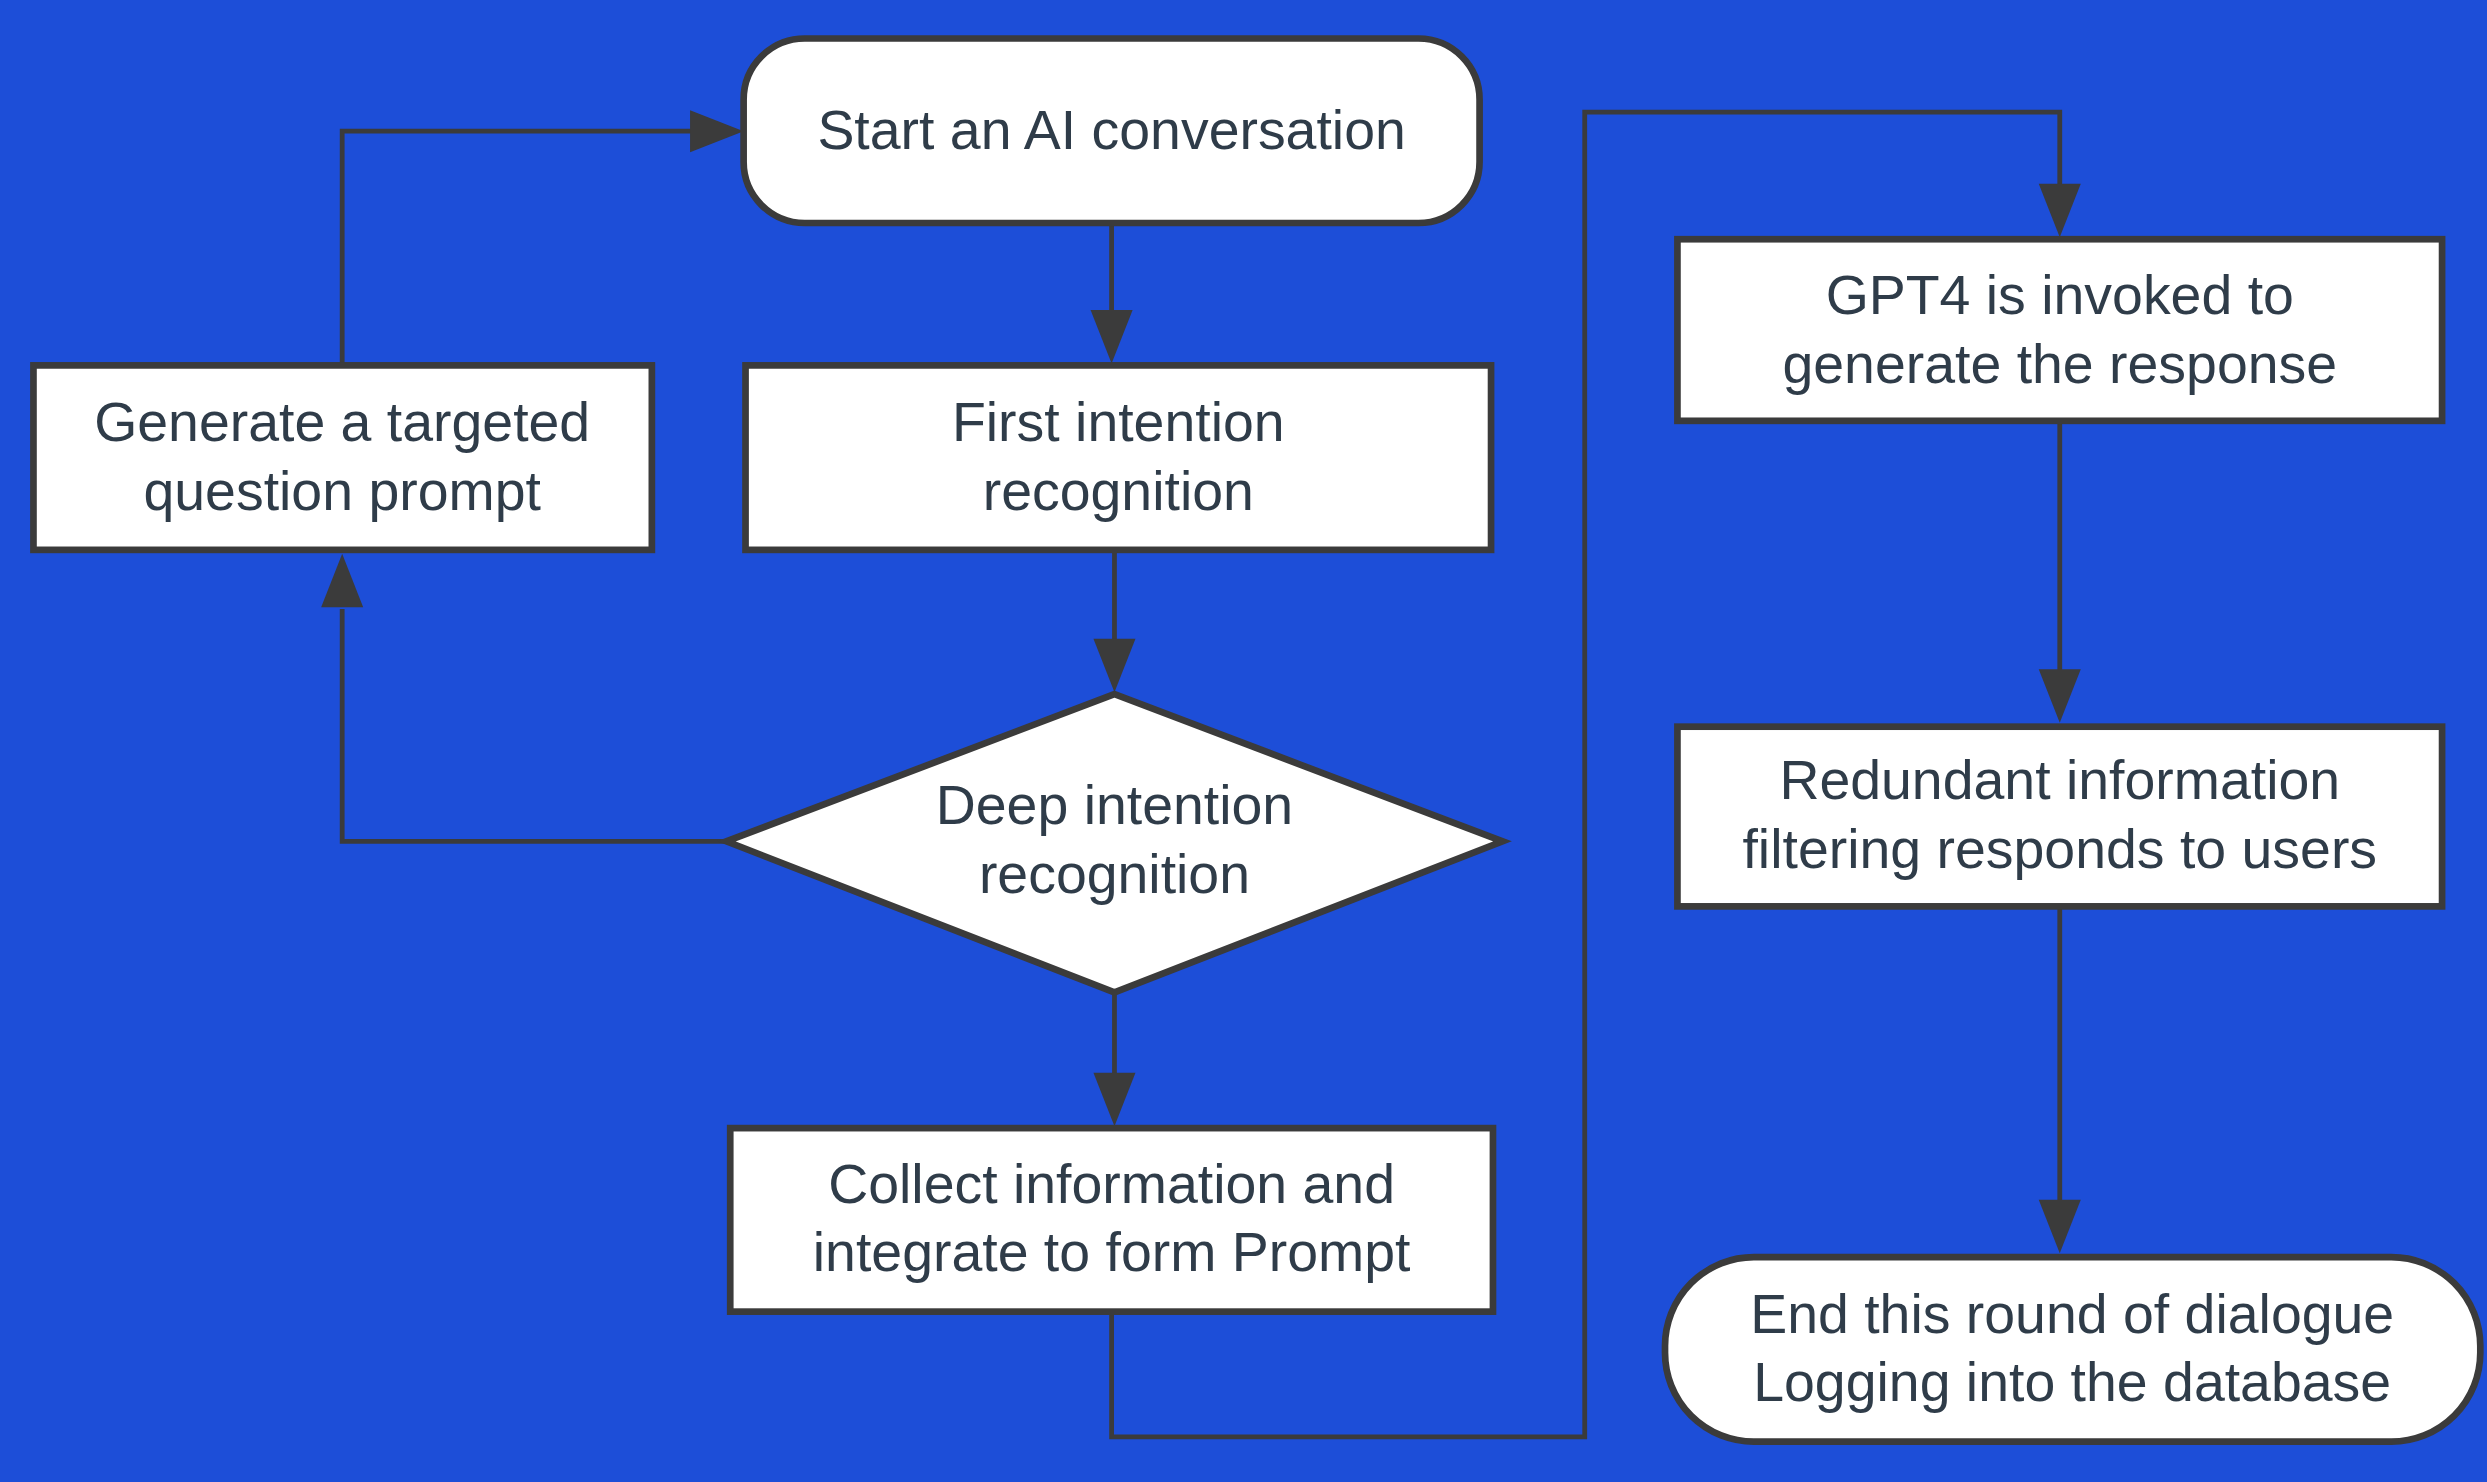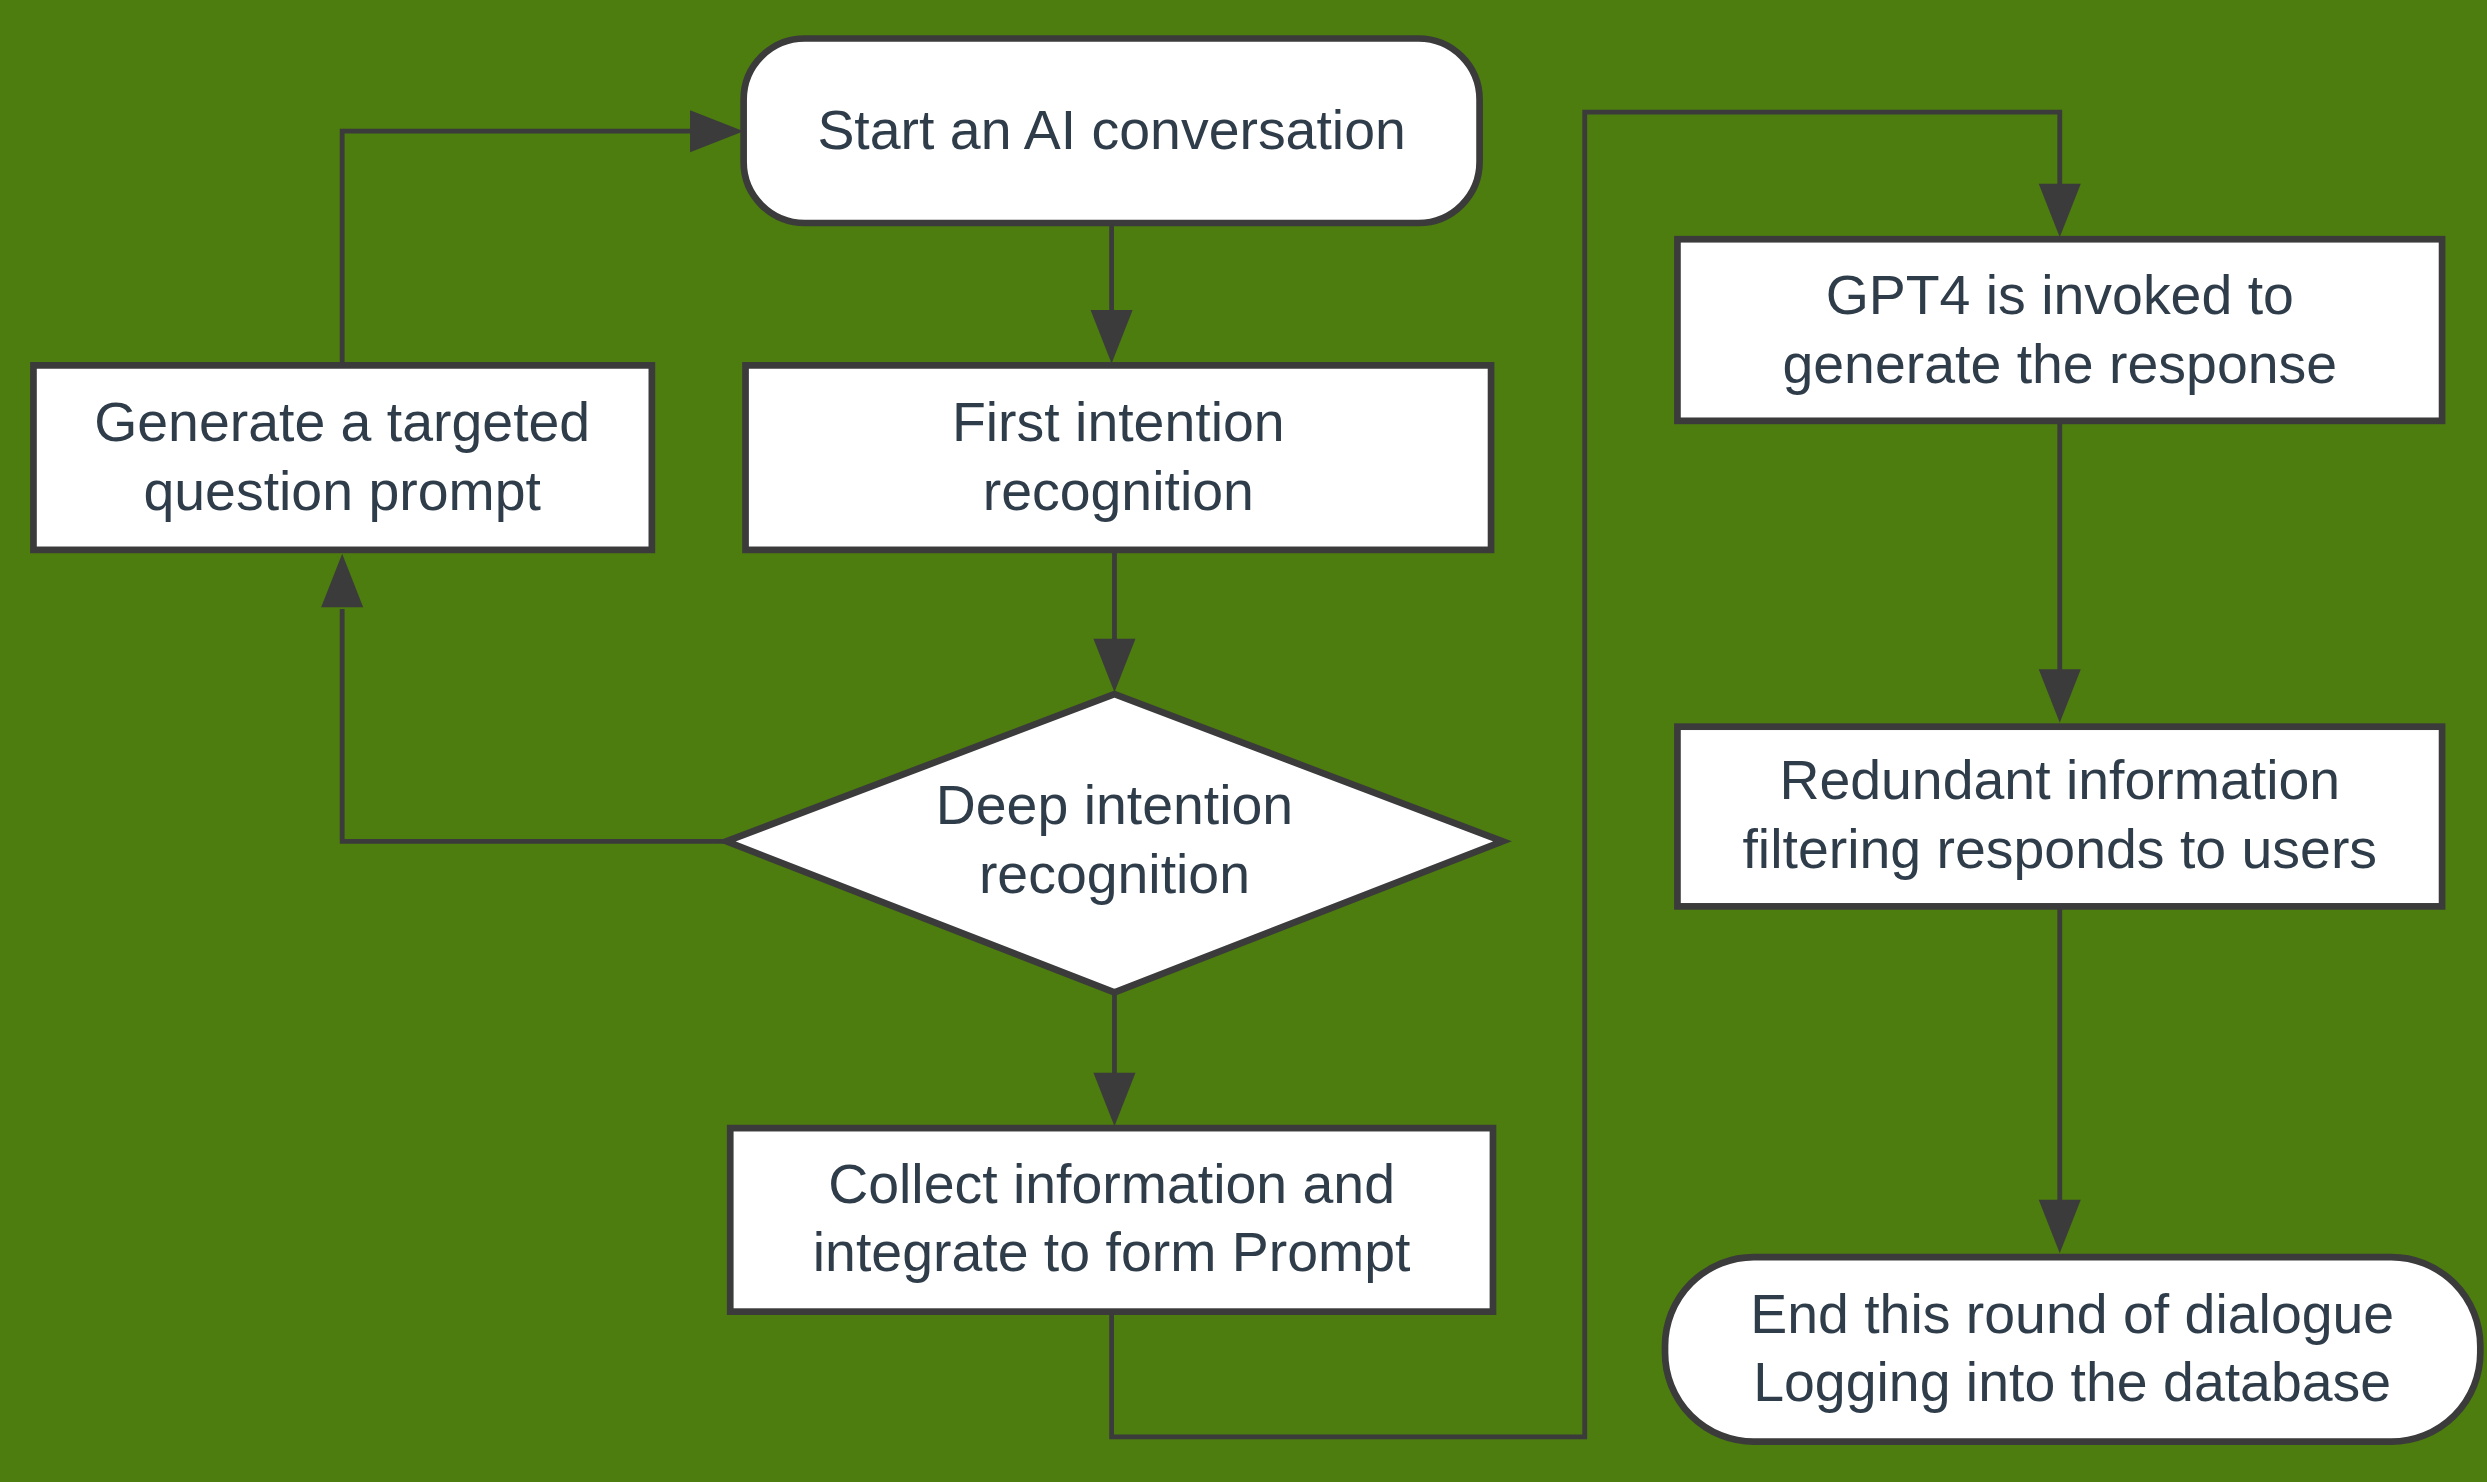--- a/index.html
+++ b/index.html
@@ -1,16 +1,16 @@
 <!DOCTYPE html>
 <html><head>
 <meta charset="utf-8">
 <style>
   html,body{margin:0;padding:0;background:#ffffff;}
-  .canvas{width:2487px;height:1483px;background:#4d7c0f;overflow:hidden;}
+  .canvas{width:2487px;height:1483px;background:#1d4ed8;overflow:hidden;}
   svg{display:block;}
   .box{fill:#ffffff;stroke:#3b3b3b;stroke-width:7;}
   .edge{fill:none;stroke:#3b3b3b;stroke-width:5;stroke-linejoin:miter;}
   .arrow{fill:#3b3b3b;stroke:none;}
   .lbl{font-family:"Liberation Sans",sans-serif;font-size:58px;fill:#2f3c49;text-anchor:middle;}
 </style>
 </head>
 <body>
 
 <div class="canvas">

